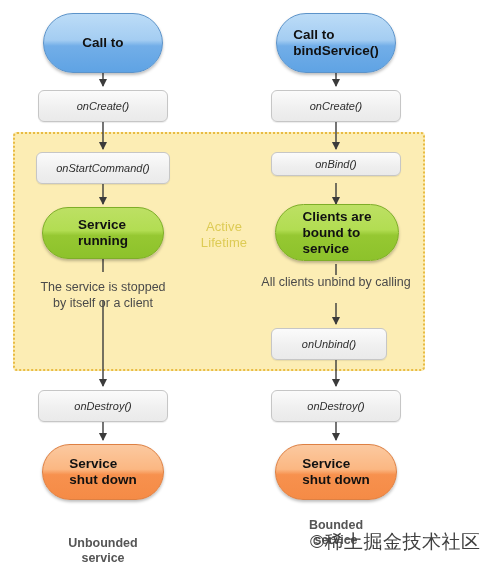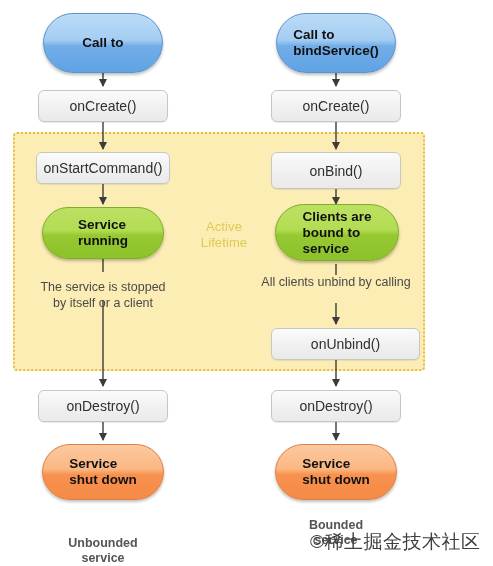--- a/index.html
+++ b/index.html
@@ -55,23 +55,24 @@
     justify-content: center;
     text-align: left;
   }
 
   
   .callback {
     background: linear-gradient(to bottom, #fbfbfb 0%, #efefef 60%, #eaeaea 100%);
     border: 1px solid #c6c6c6;
     border-radius: 6px;
     color: #2f2f2f;
-    font-size: 14px;
+    font-size: 11px;
     line-height: 16px;
     box-shadow: 0 1px 1px rgba(0,0,0,0.08);
+    font-style: italic;
   }
 
   
   .pill-blue {
     background: linear-gradient(to bottom, #bcdcf7 0%, #a4cdf2 45%, #72aee8 55%, #5fa3e4 100%);
     border: 1px solid #5c93c9;
     border-radius: 30px;
     color: #111111;
     font-weight: bold;
     font-size: 13.5px;
@@ -226,37 +227,37 @@
     <div>
       <div>Call to</div>
       <div>bindService()</div>
     </div>
   </div>
 
   <div class="node callback" style="left:271px; top:90px; width:130px; height:32px;">
     <span>onCreate()</span>
   </div>
 
-  <div class="node callback" style="left:271px; top:152px; width:130px; height:37px;">
+  <div class="node callback" style="left:271px; top:152px; width:130px; height:24px;">
     <span>onBind()</span>
   </div>
 
   <div class="node pill-green" style="left:275px; top:204px; width:124px; height:57px;">
     <div>
       <div>Clients are</div>
       <div>bound to</div>
       <div>service</div>
     </div>
   </div>
 
   <div class="annotation" style="left:236px; top:274px; width:200px;">
     <div>All clients unbind by calling</div>
   </div>
 
-  <div class="node callback" style="left:271px; top:328px; width:149px; height:32px;">
+  <div class="node callback" style="left:271px; top:328px; width:116px; height:32px;">
     <span>onUnbind()</span>
   </div>
 
   <div class="node callback" style="left:271px; top:390px; width:130px; height:32px;">
     <span>onDestroy()</span>
   </div>
 
   <div class="node pill-orange" style="left:275px; top:444px; width:122px; height:56px;">
     <div>
       <div>Service</div>

